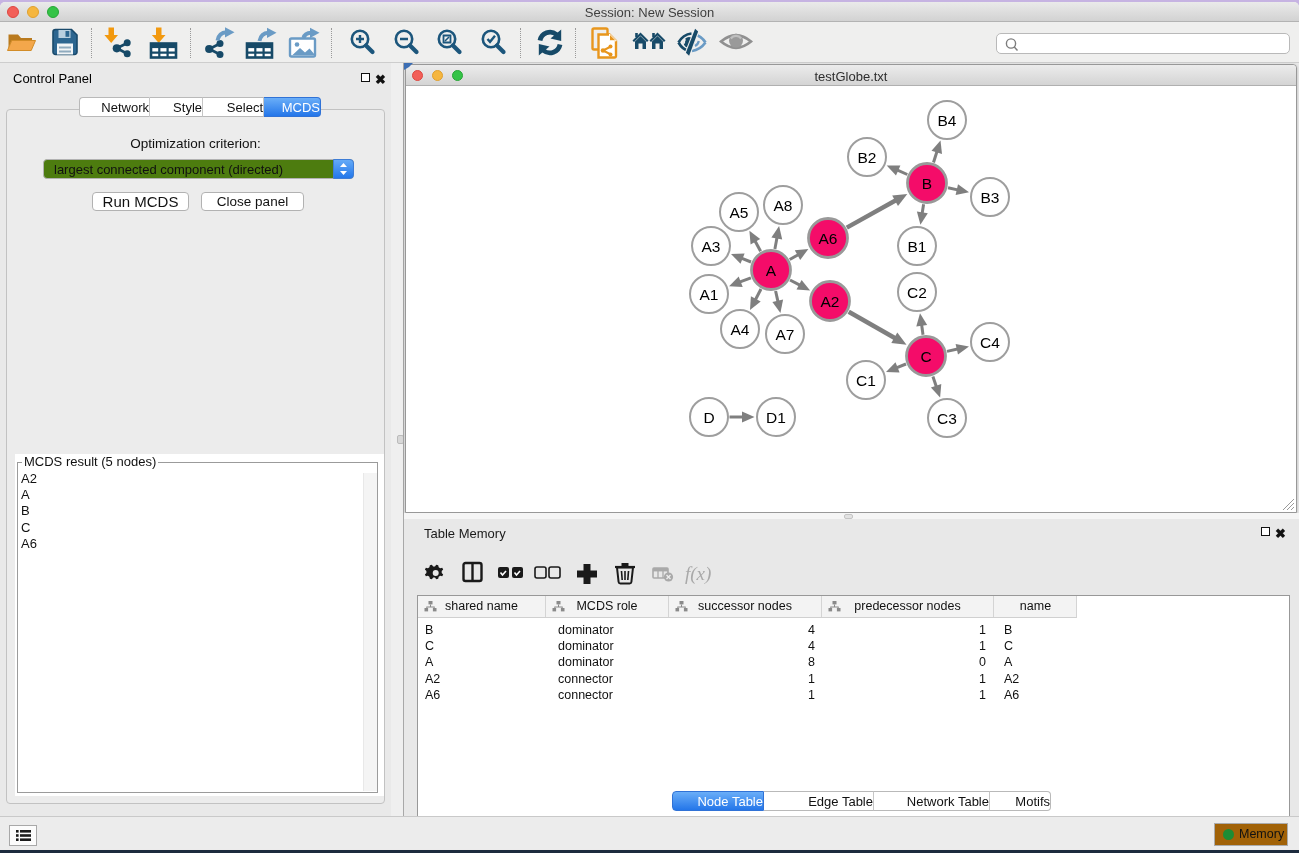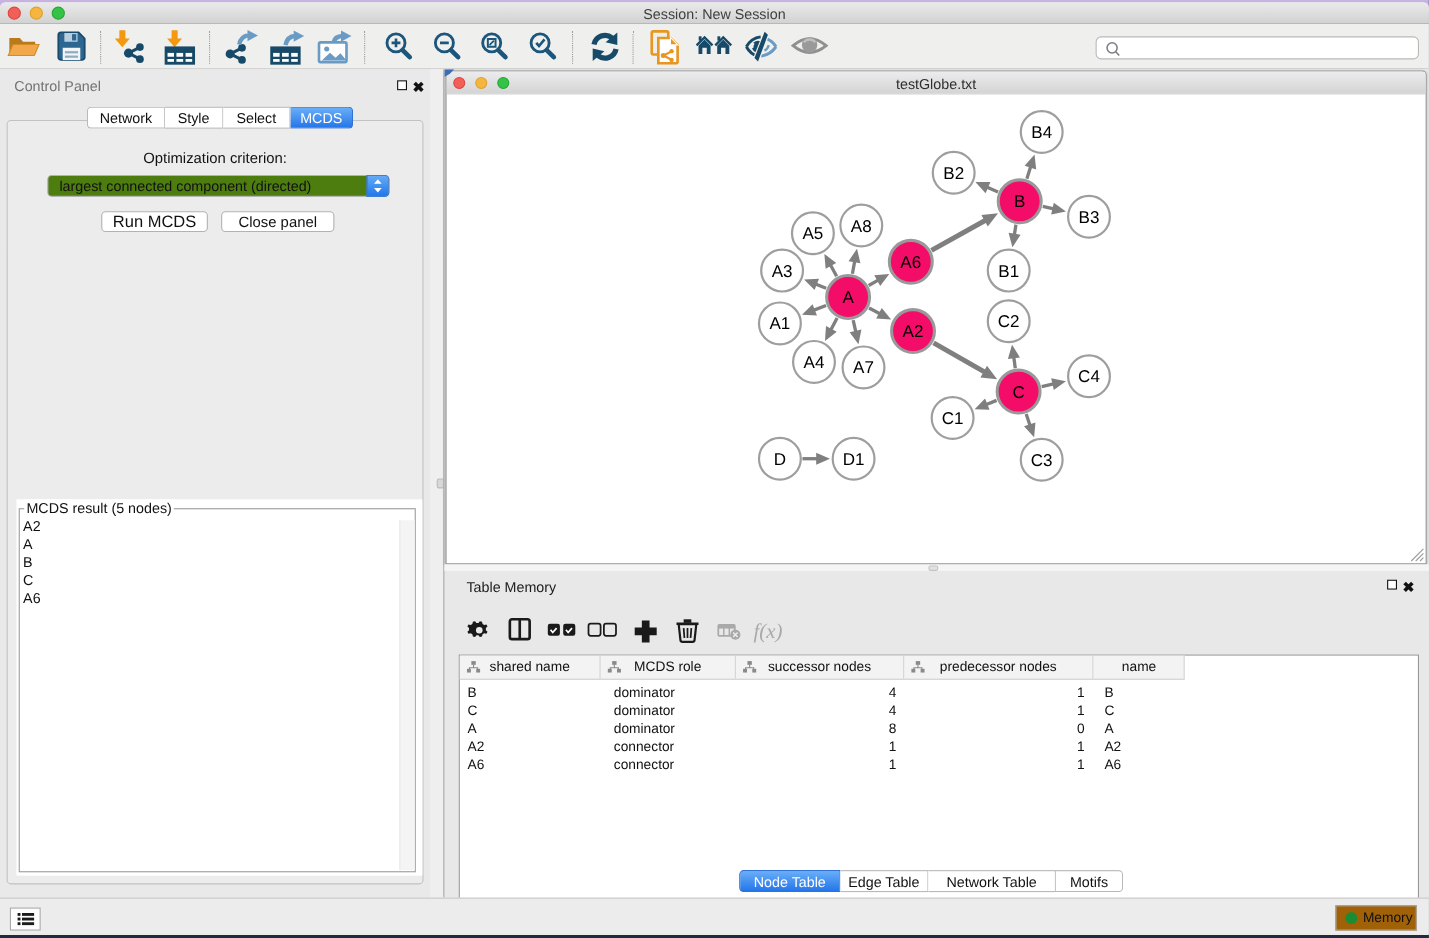--- a/index.html
+++ b/index.html
@@ -14,27 +14,27 @@
 #titlebar .t3 { left:47px; background:#35c347; border:0.5px solid #27a636; }
 #titletext { position:absolute; top:3px; left:0; width:100%; text-align:center; font-size:13px; color:#3f3f3f; }
 #toolbar { position:absolute; left:0; top:20px; width:1299px; height:41px; background:#efefee; border-bottom:1px solid #cdcdcd; }
 .tsep { position:absolute; top:6px; height:30px; width:0; border-left:1px dotted #9a9a9a; }
 #searchbox { position:absolute; left:996px; top:11px; width:294px; height:21px; background:#fff; border:1px solid #b9b9b9; border-radius:5px; }
 .ticon { position:absolute; top:4px; }
 #mainarea { position:absolute; left:0; top:61px; width:1299px; height:753px; background:#e9e9e9; }
 #statusbar { position:absolute; left:0; top:814px; width:1299px; height:33px; background:#ececec; border-top:1px solid #c9c9c9; }
 
 #cpanel { position:absolute; left:0; top:0; width:391px; height:753px; background:#e9e9e9; }
-#cp-title { position:absolute; left:13px; top:8px; font-size:13px; color:#737373; }
+#cp-title { position:absolute; left:13px; top:8px; font-size:13px; color:#000000; }
 #cp-content { position:absolute; left:6px; top:46px; width:379px; height:695px; background:#ececec; border:1px solid #c2c2c2; border-radius:4px; }
 .wsq { position:absolute; width:9px; height:9px; border:1.5px solid #111; background:#fff; }
 .wx { position:absolute; font-size:13px; font-weight:bold; color:#111; line-height:9px; }
 
 .seg { position:absolute; display:flex; height:20px; }
-.seg .tb { height:20px; background:#fff; border-top:1px solid #b9b9b9; border-bottom:1px solid #b9b9b9; border-right:1px solid #c6c6c6; font-size:13px; color:#111; text-align:center; line-height:19px; }
+.seg .tb { height:20px; background:#fff; border-top:1px solid #b9b9b9; border-bottom:1px solid #b9b9b9; border-right:1px solid #c6c6c6; font-size:13px; color:#111; text-align:right; line-height:19px; }
 .seg .tb:first-child { border-left:1px solid #b9b9b9; border-radius:4px 0 0 4px; }
 .seg .tb:last-child { border-radius:0 4px 4px 0; border-right:1px solid #b9b9b9; }
 .seg .sel { background:linear-gradient(#6aaef8,#2476e9); color:#fff; border-color:#3072d6 !important; }
 #divider-v { position:absolute; left:391px; top:0; width:12px; height:753px; background:#efefef; }
 #divider-v .dot { position:absolute; left:6px; top:372px; width:7px; height:9px; background:#d8d8d8; border:1px solid #bbb; border-radius:2px; }
 #rightarea { position:absolute; left:403px; top:0; width:896px; height:753px; background:#e8e8e8; border-left:1px solid #a8a8a8; }
 
 #netwin { position:absolute; left:1px; top:1px; width:892px; height:449px; background:#fff; border:1px solid #989898; border-radius:4px 4px 0 0; box-shadow:0 1px 3px rgba(0,0,0,0.2); }
 #nw-title { position:absolute; left:0; top:0; width:100%; height:21px; background:linear-gradient(#ececec,#d4d4d4); border-bottom:1px solid #b0b0b0; border-radius:4px 4px 0 0; }
 #nw-title .tl { top:5px; width:11px; height:11px; }
@@ -432,21 +432,21 @@
 <div class="td" style="left:404px;top:74.6px;width:164px;text-align:right">1</div>
 <div class="td" style="left:586px;top:74.6px">A2</div>
 <div class="td" style="left:7px;top:90.8px">A6</div>
 <div class="td" style="left:140px;top:90.8px">connector</div>
 <div class="td" style="left:251px;top:90.8px;width:146px;text-align:right">1</div>
 <div class="td" style="left:404px;top:90.8px;width:164px;text-align:right">1</div>
 <div class="td" style="left:586px;top:90.8px">A6</div>
    </div>
    <div class="seg" id="bottomtabs">
     <div class="tb sel" style="width:92px">Node Table</div>
-    <div class="tb" style="width:80px">Edge Table</div>
+    <div class="tb" style="width:110px">Edge Table</div>
     <div class="tb" style="width:116px">Network Table</div>
     <div class="tb" style="width:61px">Motifs</div>
    </div>
   </div>
  </div>
 </div>
 <div id="statusbar">
  <div style="position:absolute;left:9px;top:8px;width:28px;height:21px;background:#fcfcfc;border:1px solid #a8a8a8">
   <svg width="26" height="19" viewBox="0 0 26 19">
           <g fill="#1a1a1a">

